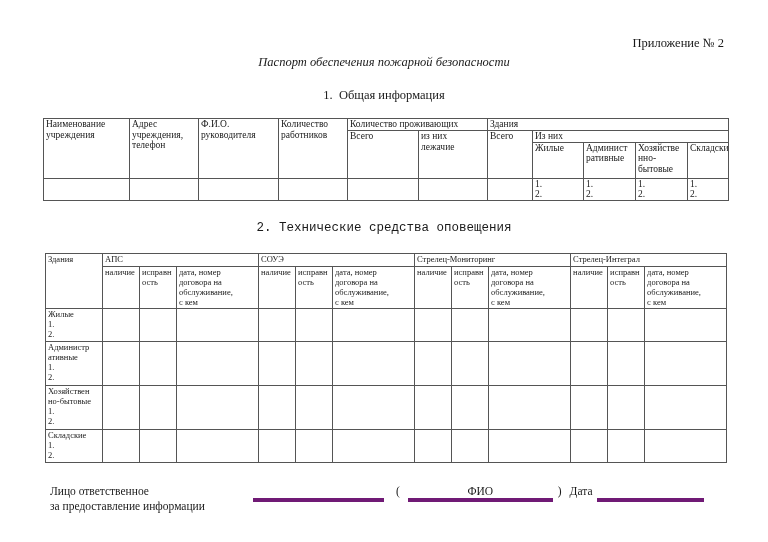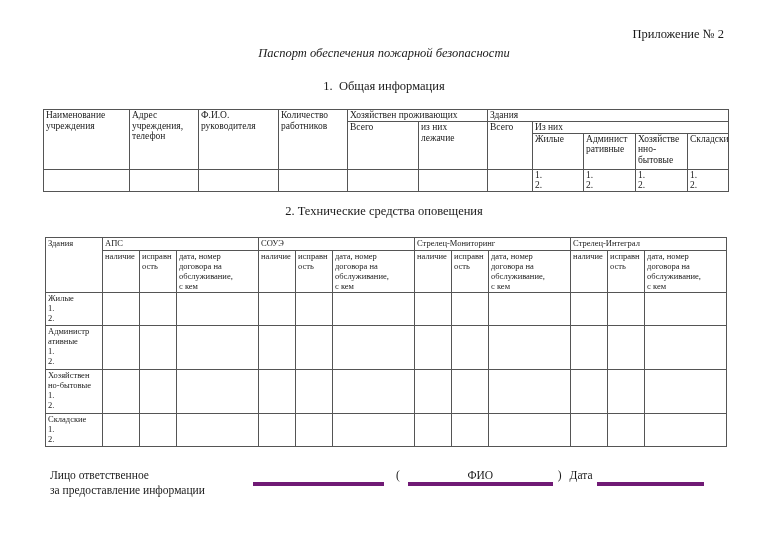--- a/index.html
+++ b/index.html
@@ -3,25 +3,25 @@
 <meta charset="utf-8">
 <style>
   html,body { margin:0; padding:0; }
   body {
     width:768px; height:542px; background:#ffffff;
     font-family:"Liberation Serif", serif; color:#1a1a1a;
     -webkit-font-smoothing:antialiased;
   }
   .page { position:relative; width:768px; height:542px; overflow:hidden; }
 
-  .appendix { padding:27px 44px 0 0; text-align:right; font-size:12.5px; }
+  .appendix { padding:36px 44px 0 0; text-align:right; font-size:12.5px; }
   .doc-title { margin-top:4px; text-align:center; font-size:12.5px;font-style:italic; }
   .sec-title { text-align:center; font-size:12.5px; }
   #sec1-title { margin-top:18px; }
-  #sec2-title { margin-top:12px; }
+  #sec2-title { margin-top:20px;font-family:Liberation Mono, monospace; }
 
   table { border-collapse:collapse; table-layout:fixed; }
   td {
     border:1px solid #555; vertical-align:top; padding:0 2px;
     white-space:pre-line; overflow:hidden; font-weight:normal;
   }
   .hc { text-align:left; }        
   .lc { text-align:left; }          
 
   #table1 { margin:15px 0 0 43px; width:685px; font-size:9.5px; line-height:1.12; }
@@ -71,21 +71,21 @@
       <col style="width:52px">
         <col style="width:52px">
         <col style="width:41px">
     </colgroup>
     <tbody>
         <tr class="r1">
       <td class="hc" rowspan="3">Наименование учреждения</td>
       <td class="hc" rowspan="3">Адрес учреждения, телефон</td>
       <td class="hc" rowspan="3">Ф.И.О. руководителя</td>
       <td class="hc" rowspan="3">Количество работников</td>
-      <td class="hc" colspan="2">Хозяйствен проживающих</td>
+      <td class="hc" colspan="2">Количество проживающих</td>
       <td class="hc" colspan="5">Здания</td>
     </tr>
     <tr class="r2">
       <td class="hc" rowspan="2">Всего</td>
       <td class="hc" rowspan="2">из них
 лежачие</td>
       <td class="hc" rowspan="2">Всего</td>
       <td class="hc" colspan="4">Из них</td>
     </tr>
     <tr class="r3">

